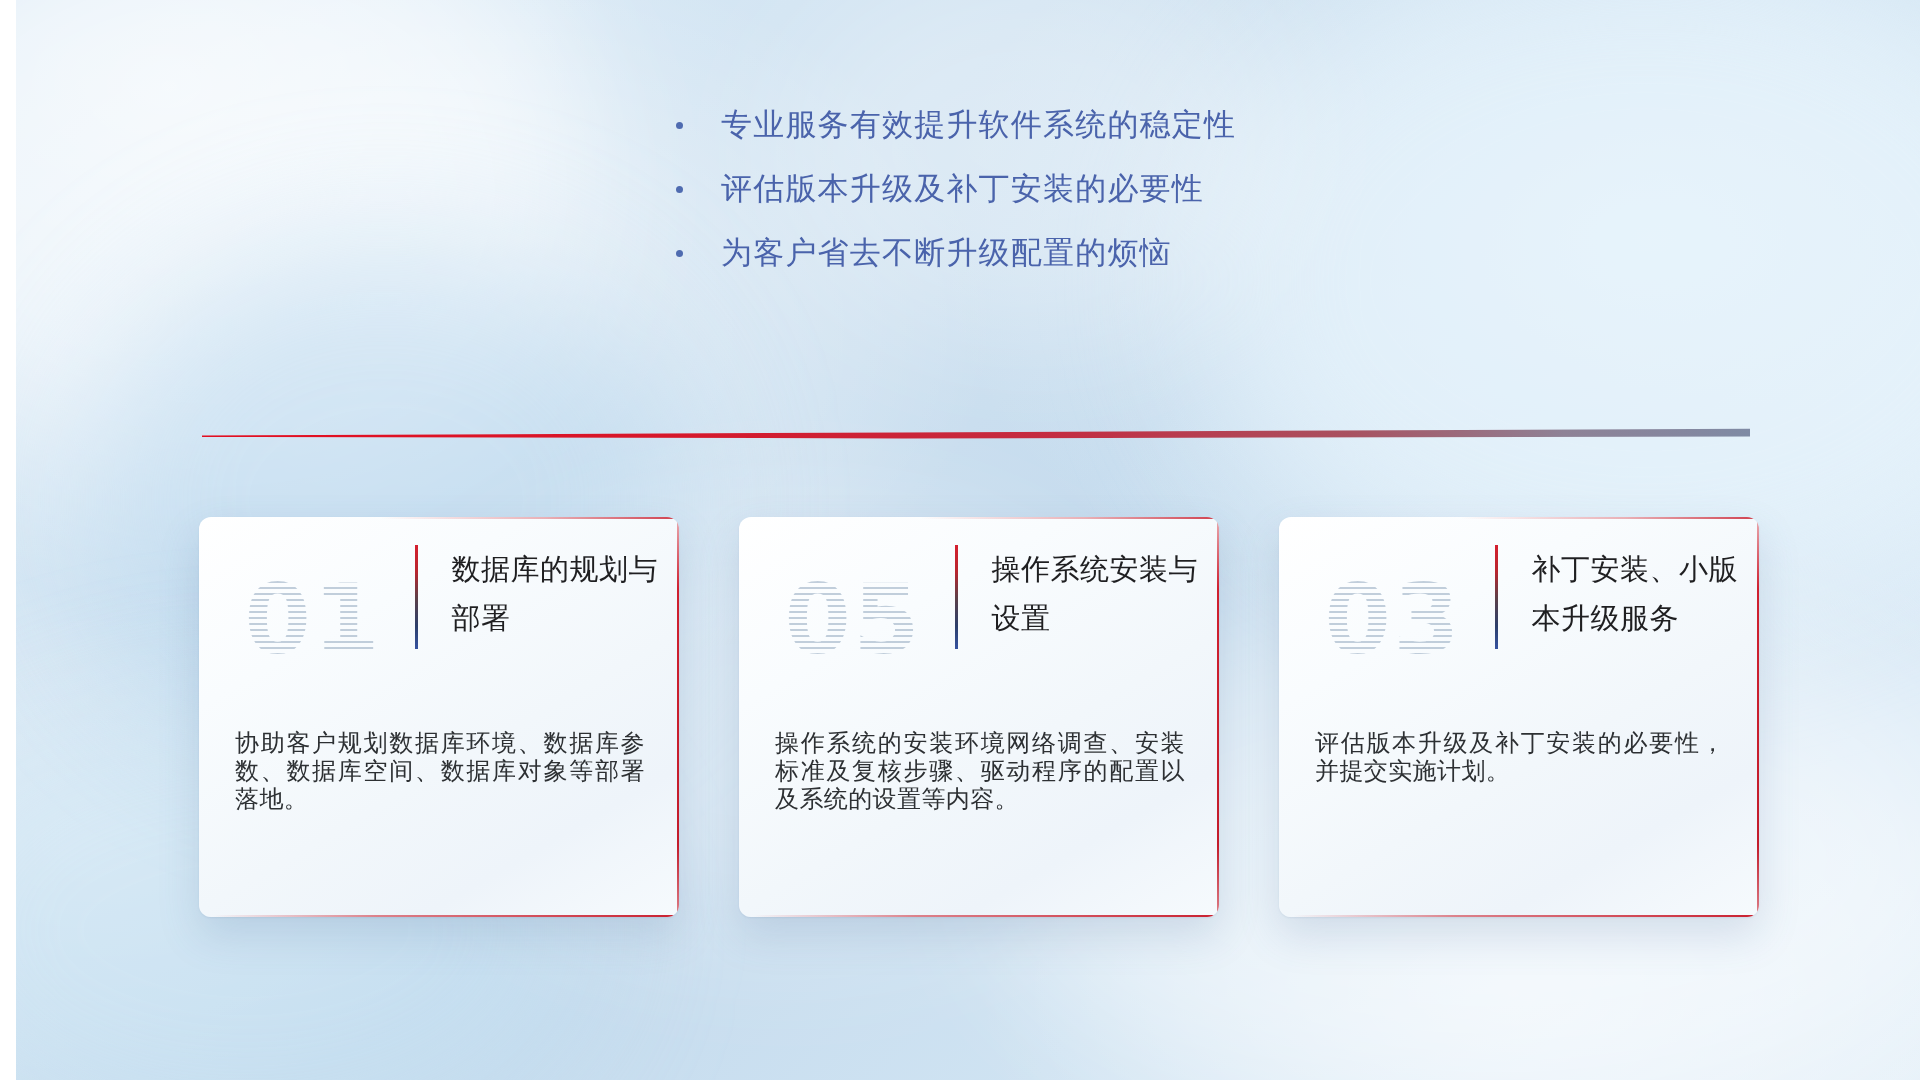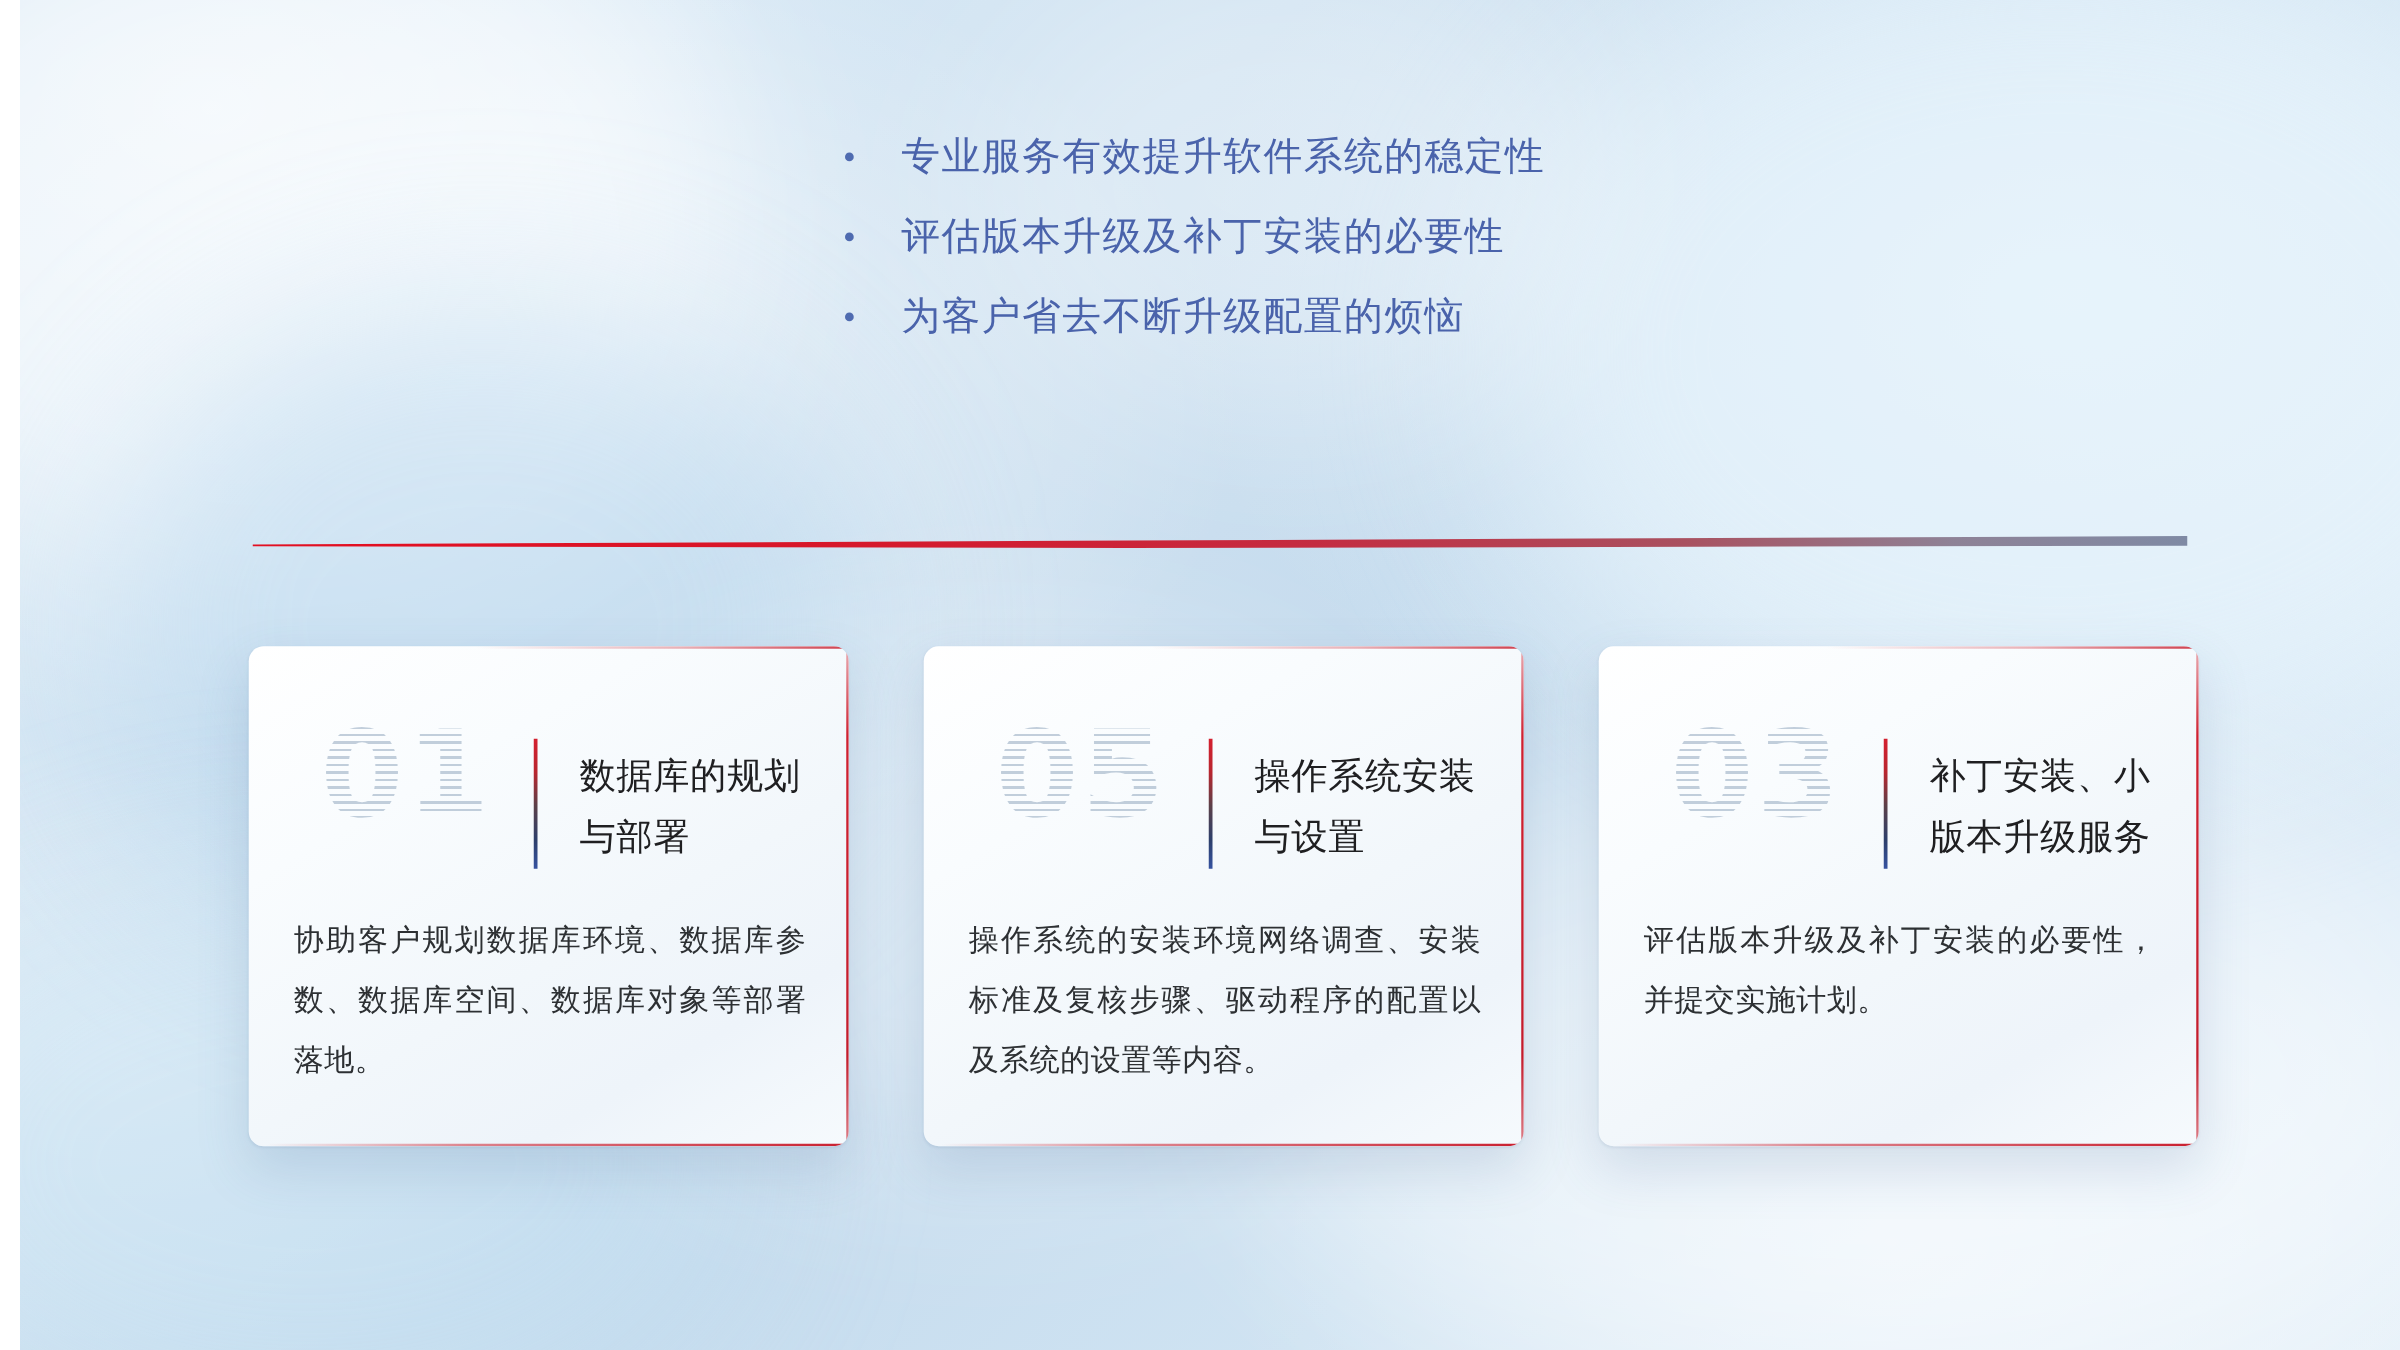--- a/index.html
+++ b/index.html
@@ -125,26 +125,26 @@
     position: absolute;
     right: 0;
     top: 0;
     width: 62%;
     height: 2px;
     background: linear-gradient(to right, rgba(205,35,48,0.0) 0%, rgba(205,35,48,0.35) 55%, rgba(201,32,48,0.85) 100%);
   }
 
   .card-head {
     position: absolute;
-    left: 16px;
+    left: 4px;
     top: 28px;
     right: 0;
     height: 150px;
     display: flex;
-    align-items: flex-end;
+    align-items: flex-start;
   }
 
   
   .card-number {
     position: relative;
     width: 172px;
     flex: 0 0 auto;
     margin-left: 24px;
     text-align: center;
     font-family: "DejaVu Sans", "Liberation Sans", sans-serif;
@@ -181,21 +181,21 @@
     flex: 1 1 auto;
     padding-right: 16px;
   }
 
   .card-body {
     position: absolute;
     left: 36px;
     right: 34px;
     top: 212px;
     font-size: 24px;
-    line-height: 48px;
+    line-height: 28px;
     color: #2d3033;
     letter-spacing: 0.4px;
     text-align: justify;
   }
 </style>
 </head>
 <body>
 
 <div id="slide">
 

